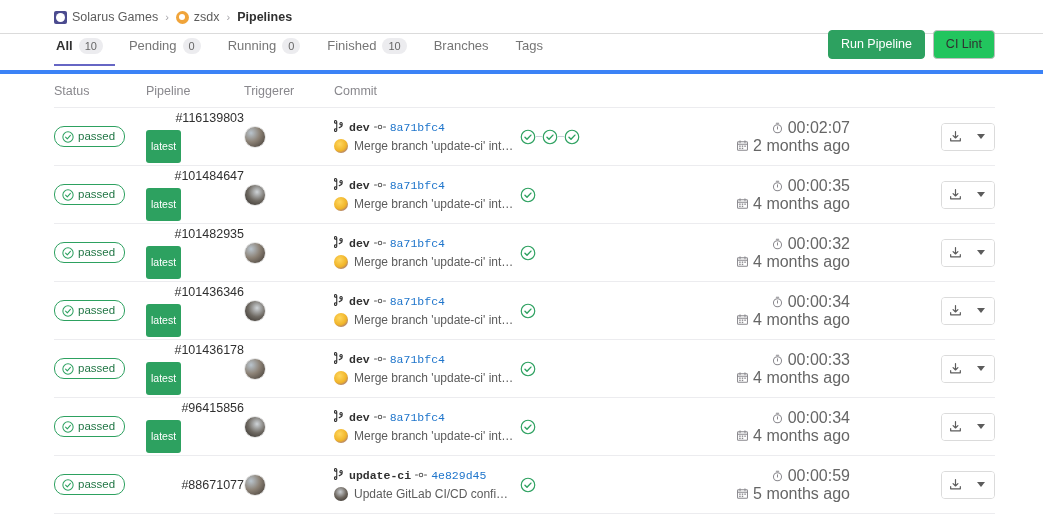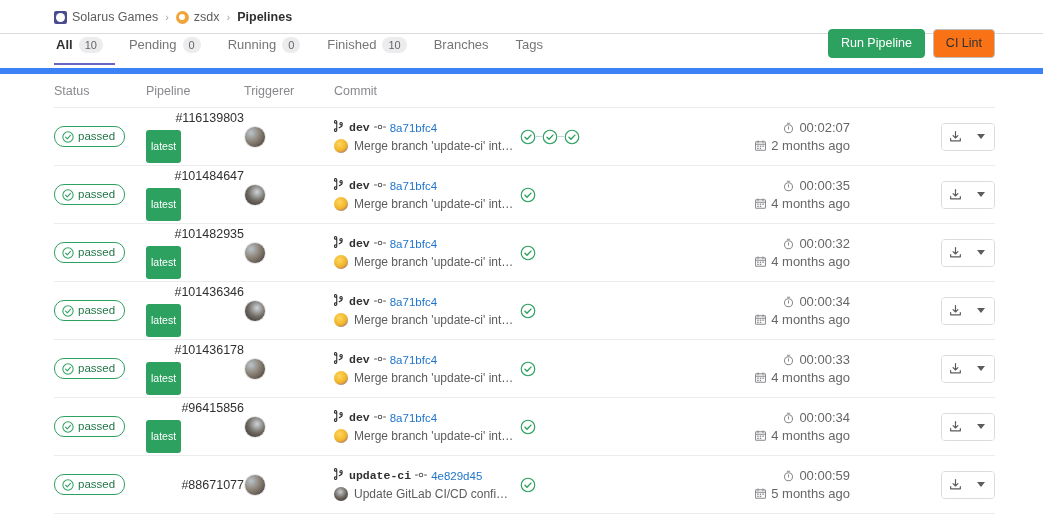--- a/index.html
+++ b/index.html
@@ -37,21 +37,21 @@
     left: 3.5px; top: 3.5px; width: 6px; height: 6px; background: #fff;
   }
 
   .divider { height: 1px; background: #dbdbdb; width: 100%; }
 
   
   .tabbar {
     display: flex; align-items: center;
     padding: 0 48px 15px 54px;
     height: 40px;
-    border-bottom: 6px solid #3b82f6;
+    border-bottom: 4px solid #3b82f6;
     position: relative;
   }
   .tabs { display: flex; align-items: flex-end; height: 40px; gap: 0; }
   .tab {
     display: flex; align-items: center; gap: 6px;
     height: 40px; padding: 0 13px 0 0;
     margin-right: 14px;
     font-size: 13px; color: #767676; cursor: pointer;
     position: relative; padding-top: 2px;
   }
@@ -66,21 +66,21 @@
     border-radius: 9px; font-size: 11px; font-weight: normal;
     padding: 1px 6px; line-height: 14px;
   }
   .tab-actions { margin-left: auto; display: flex; gap: 8px; align-items: center; }
   .btn {
     font-size: 12.5px; border-radius: 4px; cursor: pointer;
     padding: 6px 12px; line-height: 15px;
     font-family: "Liberation Sans", sans-serif;
   }
   .btn-run { background: #2da160; color: #fff; border: 1px solid #2da160; }
-  .btn-lint { background: #f97316; color: #303030; border: 1px solid #bfbfbf; }
+  .btn-lint { background: #22c55e; color: #303030; border: 1px solid #bfbfbf; }
 
   
   .table { padding: 0 48px 0 54px; }
   .thead {
     display: flex; align-items: center;
     height: 34px; font-size: 12.5px; color: #89888d;
     border-bottom: 1px solid #ececef;
   }
   .c-status  { width: 92px; flex: none; }
   .c-pipe    { width: 98px; flex: none; }
@@ -127,21 +127,21 @@
   
   .commit-top {
     display: flex; align-items: center; gap: 4px;
     font-size: 12px; line-height: 16px;
   }
   .branch-name {
     font-family: "Liberation Mono", monospace;
     font-weight: bold; color: #303030; font-size: 11.5px;
   }
   .commit-sha {
-    font-family: Liberation Sans, sans-serif;
+    font-family: Liberation Mono, monospace;
     color: #1f75cb; font-size: 11.5px; text-decoration: none;
   }
   .commit-bot { display: flex; align-items: center; gap: 6px; margin-top: 3px; }
   .cm-avatar {
     width: 14px; height: 14px; border-radius: 50%;
     flex: none;
     background: radial-gradient(circle at 40% 35%, #ffd75e 0%, #f0b429 55%, #6b4bb5 100%);
   }
   .cm-avatar.photo {
     background: radial-gradient(circle at 45% 35%, #c9cdd1 0%, #6e675f 50%, #2e2a26 100%);
@@ -151,21 +151,21 @@
     white-space: nowrap; overflow: hidden; text-overflow: ellipsis;
     max-width: 160px;
   }
 
   
   .stages { display: flex; align-items: center; }
   .stage-ico { display: block; }
   .stage-link { width: 6px; height: 1px; background: #c9d1d9; }
 
   
-  .timecell { font-size: 13px; color: #666; text-align: right; }
+  .timecell { font-size: 16px; color: #666; text-align: right; }
   .trow { display: flex; align-items: center; justify-content: flex-end; gap: 5px; line-height: 18px; }
   .tico { color: #89888d; font-size: 11px; display: inline-flex; }
 
   
   .actions { display: flex; justify-content: flex-end; }
   .btn-group {
     display: flex; align-items: center;
     border: 1px solid #dbdbdb; border-radius: 4px;
     background: #fff; overflow: hidden;
   }

